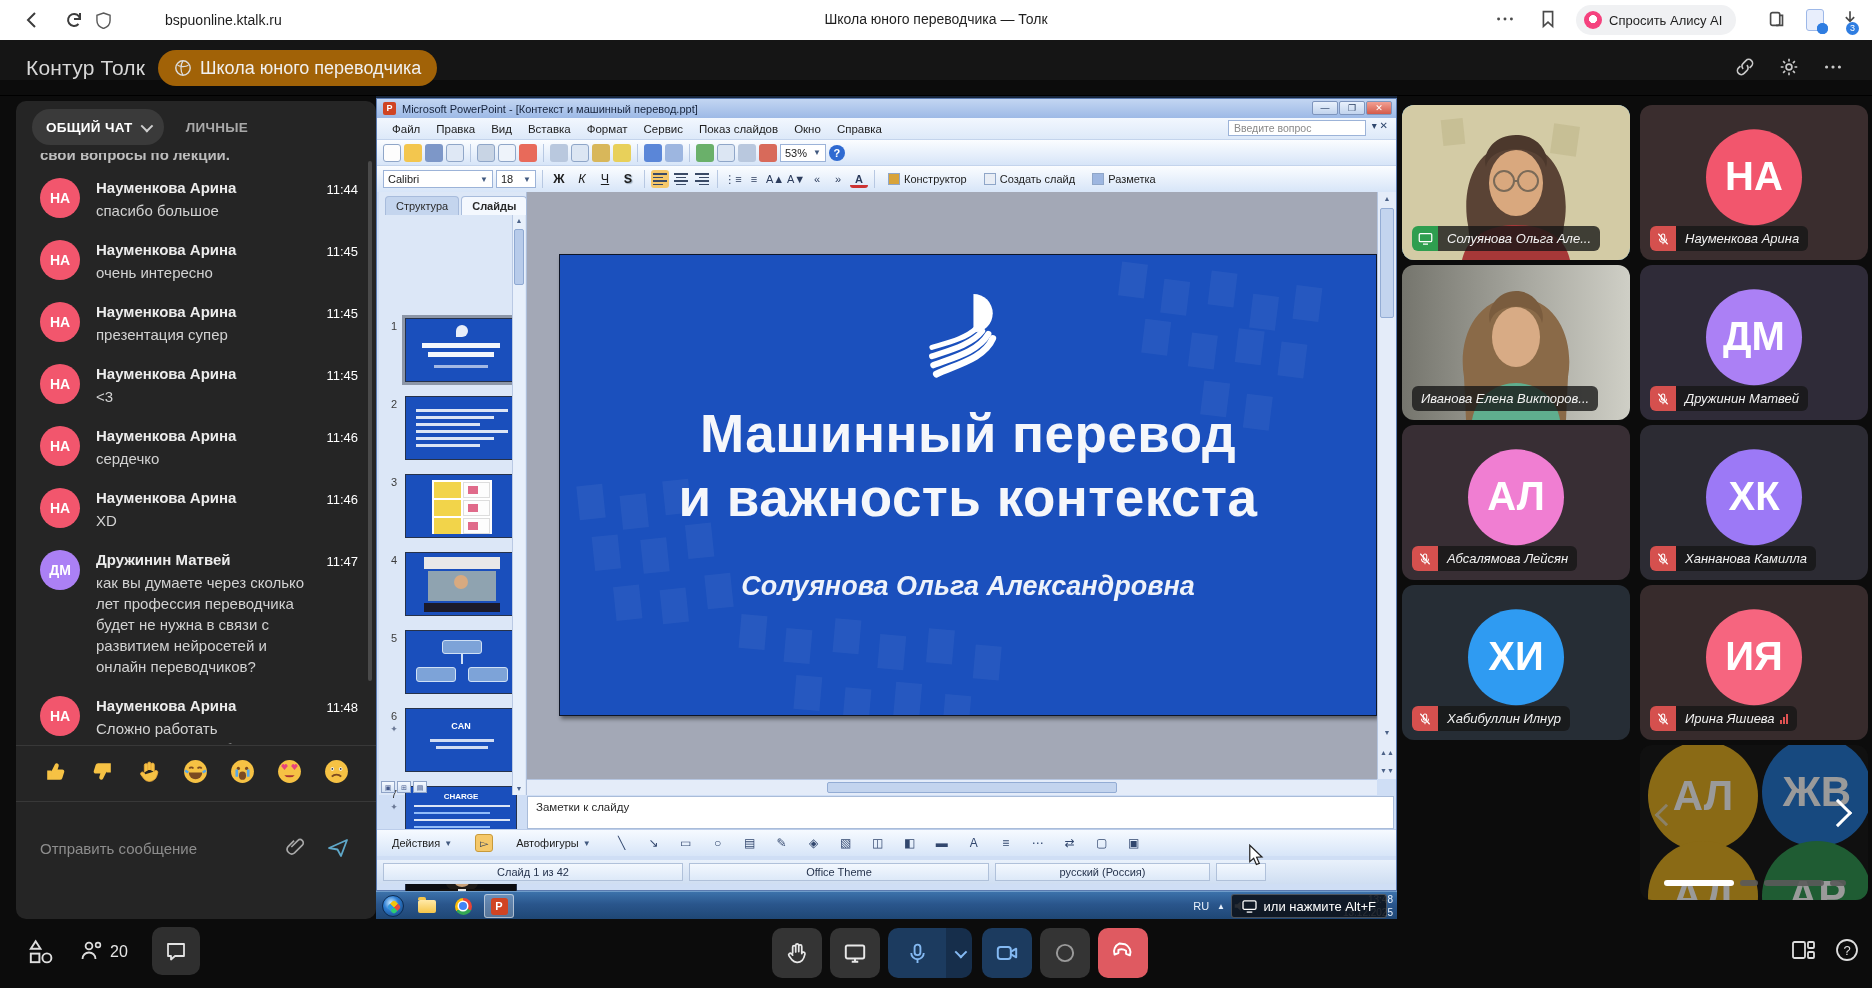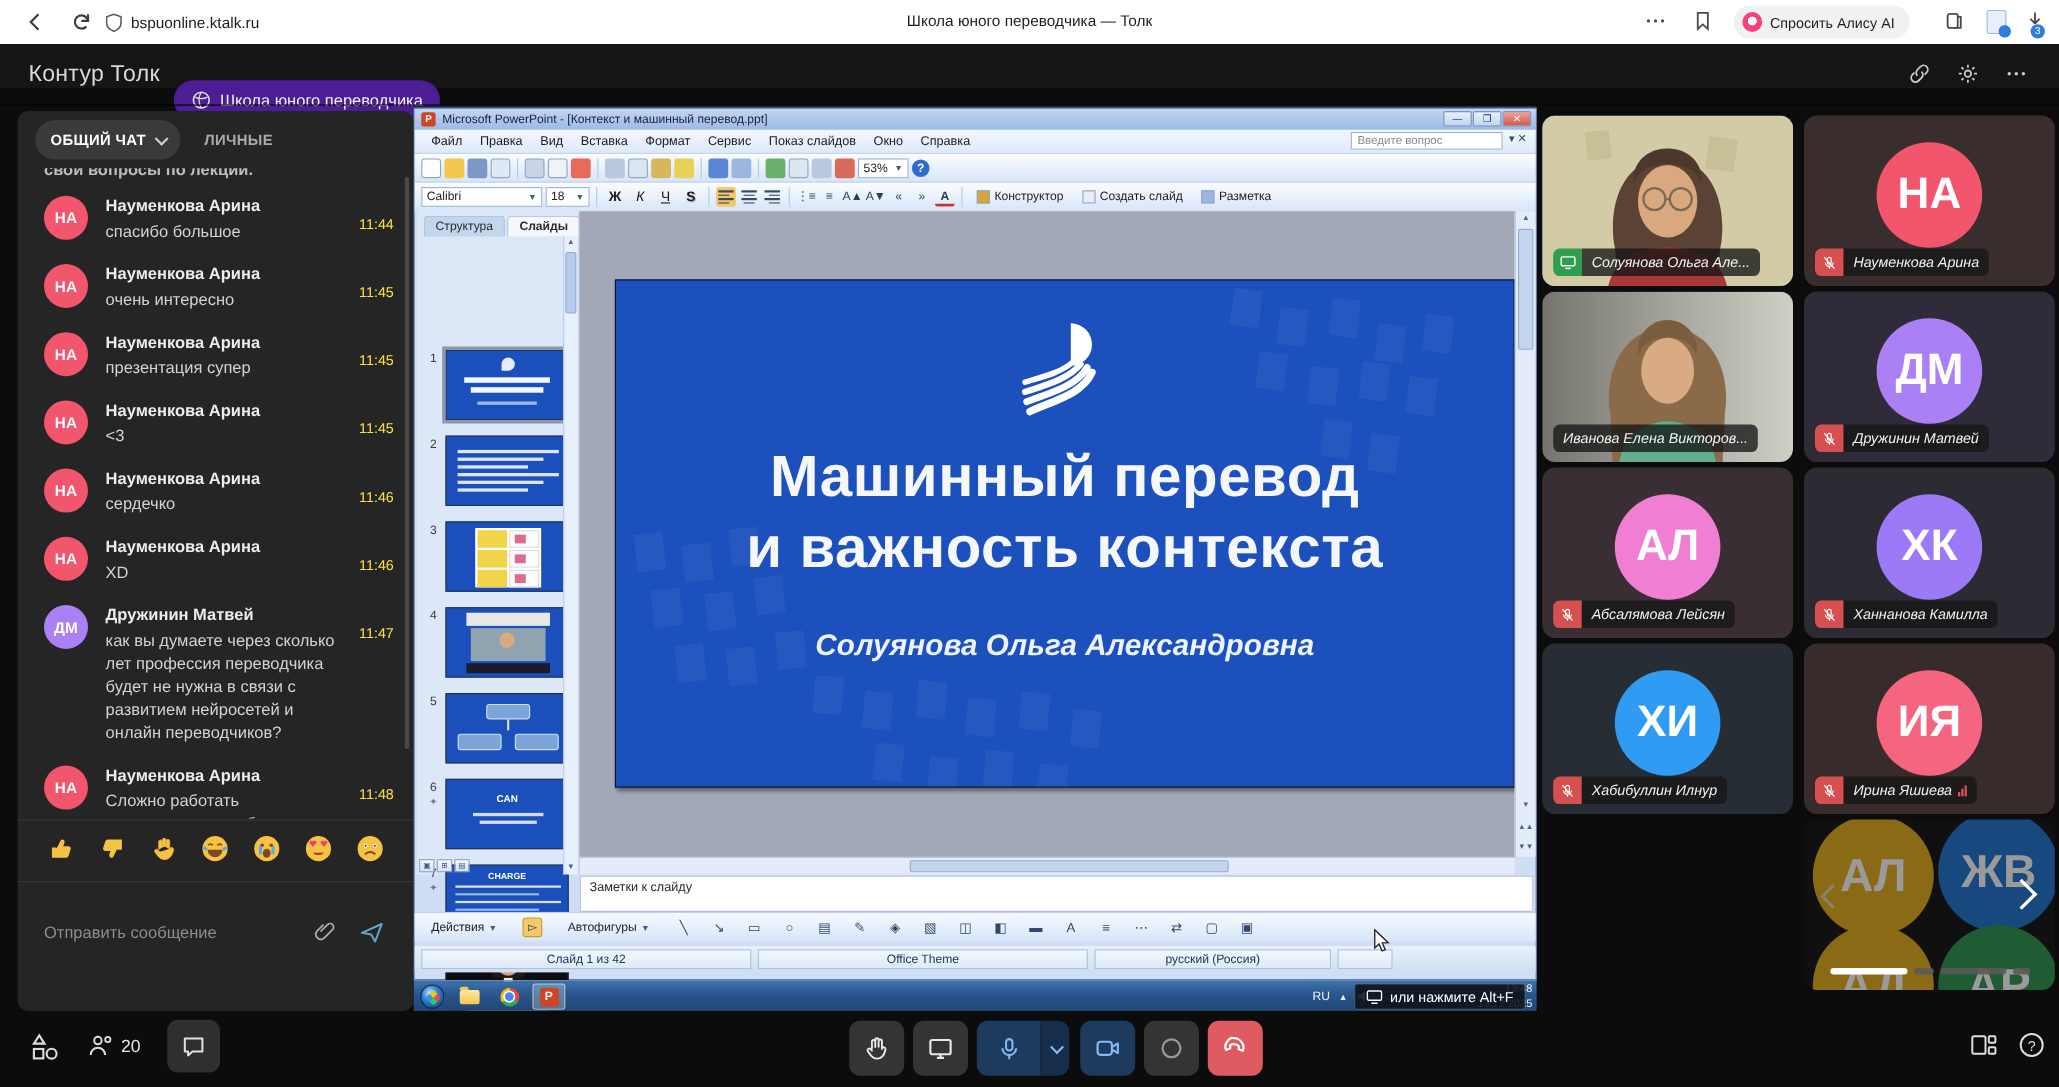--- a/index.html
+++ b/index.html
@@ -5,55 +5,55 @@
   * { margin:0; padding:0; box-sizing:border-box; }
   html,body { width:1872px; height:988px; }
   body { position:relative; overflow:hidden; background:#0c0c0c;
          font-family:"Liberation Sans", sans-serif; }
 
   
   .browser { position:absolute; left:0; top:0; width:1872px; height:40px; background:#ffffff; }
   .browser .navic { position:absolute; top:8px; width:24px; height:24px; color:#3c3c3c; }
   .urlrow { position:absolute; left:96px; top:7px; height:26px; display:flex; align-items:center; gap:8px; }
   .shield { width:15px; height:17px; }
-  .url { font-size:14px; color:#1c1c1c; }
+  .url { font-size:14px; color:#1c1c1c;margin-left:46px; }
   .btitle { position:absolute; left:0; right:0; top:11px; text-align:center; font-size:14px; color:#1f1f1f; }
   .bric { position:absolute; top:8px; color:#4a4a4a; }
   .alice { position:absolute; left:1576px; top:5px; height:30px; padding:0 14px 0 8px; background:#f0f1f3;
            border-radius:15px; display:flex; align-items:center; gap:7px; font-size:13px; color:#1f1f1f; }
   .alice-orb { width:18px; height:18px; border-radius:50%; background:radial-gradient(circle at 50% 45%, #fff 28%, #f5427e 32%); }
   .badge3 { position:absolute; left:1846px; top:22px; min-width:13px; height:13px; border-radius:7px; background:#2f7de1;
             color:#fff; font-size:9px; text-align:center; line-height:13px; padding:0 2px; }
   .docchk { position:absolute; left:1806px; top:9px; width:18px; height:22px; background:#e8eefc; border:1px solid #9db8e8; border-radius:3px; }
   .docchk:after { content:""; position:absolute; right:-5px; bottom:-4px; width:11px; height:11px; border-radius:50%;
                   background:#2f7de1; box-shadow:inset 0 0 0 2px #2f7de1; }
 
   
   .apphead { position:absolute; left:0; top:40px; width:1872px; height:40px; background:#151515; }
   .brand { position:absolute; left:26px; top:16px; font-size:21px; color:#d8d8d8; letter-spacing:.2px; }
-  .roompill { position:absolute; left:158px; top:10px; height:36px; background:#4c1d95; border-radius:18px;
-              display:flex; align-items:center; gap:8px; padding:0 16px; color:#f0f0f0; font-size:15px;margin-top:23px; }
+  .roompill { position:absolute; left:158px; top:10px; height:36px; background:#a16207; border-radius:18px;
+              display:flex; align-items:center; gap:8px; padding:0 16px; color:#f0f0f0; font-size:18px; }
   .headic { position:absolute; top:16px; color:#c9c9c9; }
 
   
   .chat { position:absolute; left:16px; top:101px; width:360px; height:818px; background:#252525; border-radius:10px; }
   .chat-tabs { position:absolute; left:0; top:0; right:0; height:52px; display:flex; align-items:center; padding:0 16px; gap:22px; }
   .tab-pill { height:36px; background:#3a3a3a; border-radius:18px; display:flex; align-items:center; gap:8px;
               padding:0 14px; color:#ffffff; font-size:13.5px; font-weight:bold; letter-spacing:.3px; }
   .tab-personal { color:#a9a9a9; font-size:13.5px; font-weight:bold; letter-spacing:.3px; }
   .chev { width:9px; height:9px; border-right:2px solid #cfcfcf; border-bottom:2px solid #cfcfcf; transform:rotate(45deg) translateY(-2px); }
   .msgs { position:absolute; left:0; top:52px; right:0; bottom:175px; overflow:hidden; padding:0 16px 0 24px; }
   .clipline { height:13px; overflow:hidden; margin-bottom:12px; }
   .clipline span { display:block; transform:translateY(-7px); color:#bdbdbd; font-size:15px; font-weight:bold; }
   .msg { position:relative; display:flex; gap:16px; margin-bottom:19px; }
   .av { flex:0 0 40px; width:40px; height:40px; border-radius:50%; color:#fff; font-size:14px; font-weight:bold;
         display:flex; align-items:center; justify-content:center; }
   .mc { flex:1; min-width:0; padding-right:44px; }
   .mname { color:#ececec; font-size:15px; font-weight:bold; line-height:20px; }
-  .mtime { position:absolute; right:2px; top:18px; color:#fde047; font-size:13px; }
+  .mtime { position:absolute; right:2px; top:4px; color:#ffffff; font-size:13px; }
   .mtext { color:#d2d2d2; font-size:15px; line-height:21px; margin-top:2px; }
   .chat-scroll { position:absolute; right:4px; top:60px; width:4px; height:520px; background:#4a4a4a; border-radius:2px; }
   .reactions { position:absolute; left:0; right:0; bottom:118px; height:56px; border-top:1px solid #383838;
                display:flex; align-items:center; justify-content:space-between; padding:0 26px; }
   .inputrow { position:absolute; left:0; right:0; bottom:0; height:118px; border-top:1px solid #383838; }
   .ph { position:absolute; left:24px; top:38px; color:#8d8d8d; font-size:15px; }
   .clip-ic { position:absolute; right:70px; top:34px; color:#a8a8a8; }
   .send-ic { position:absolute; right:26px; top:34px; color:#5fa8c9; }
 
   

